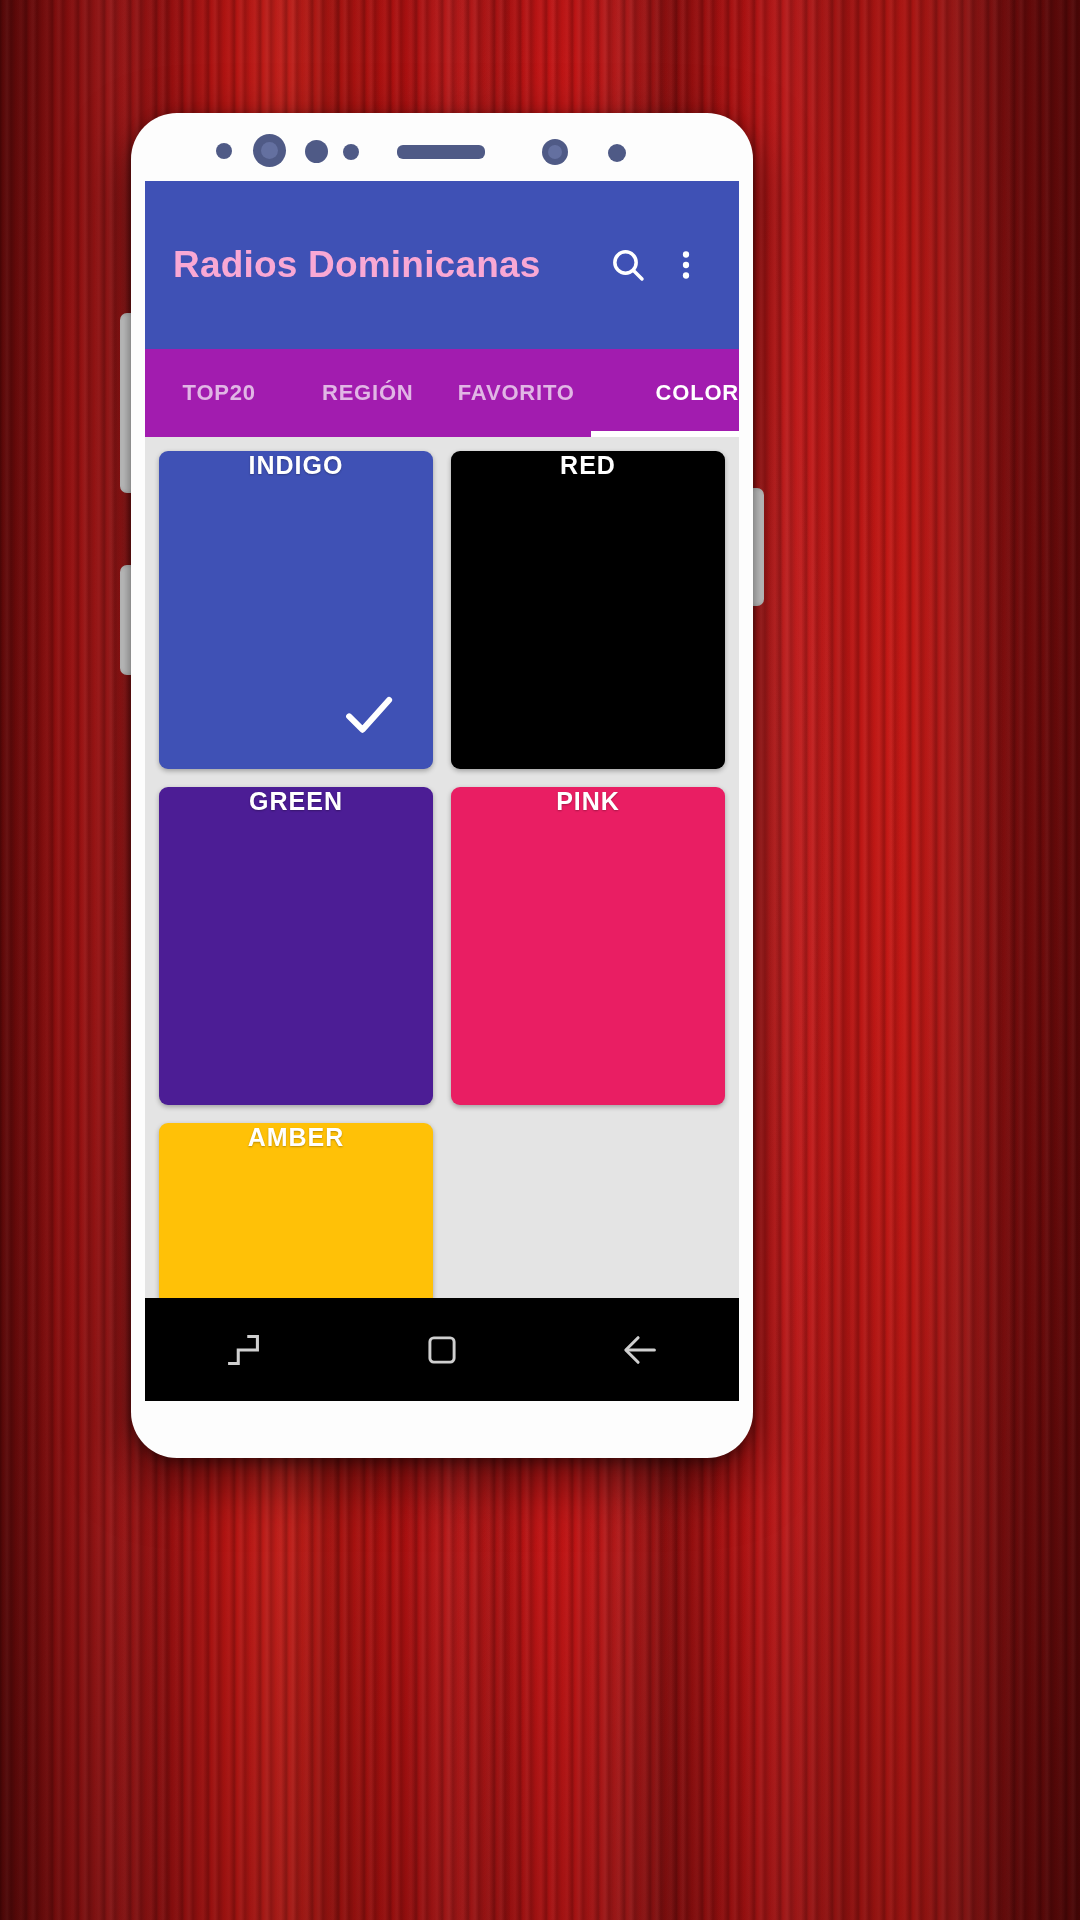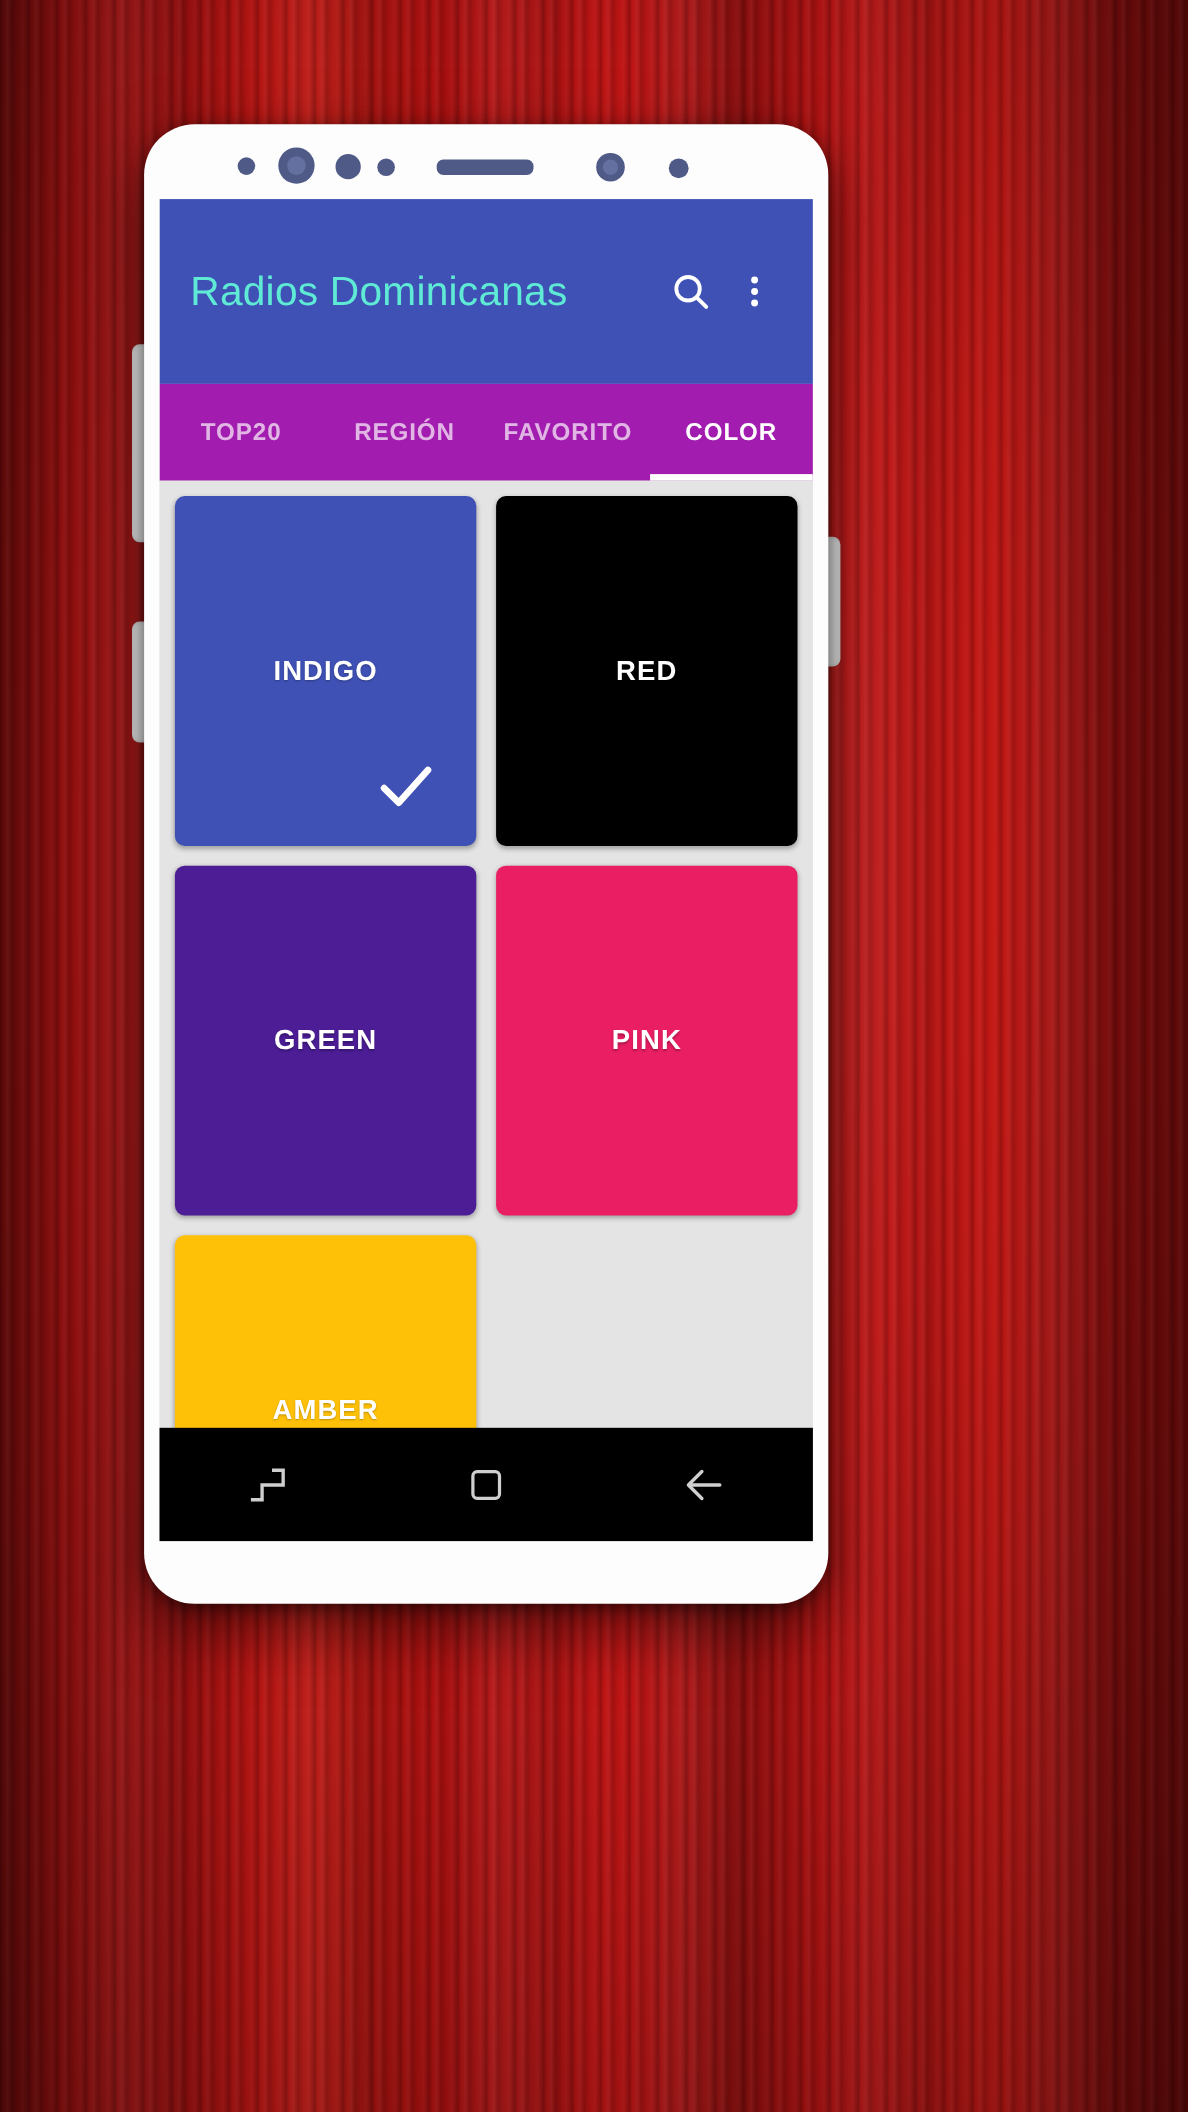--- a/index.html
+++ b/index.html
@@ -125,23 +125,23 @@
   #appbar {
     position: relative;
     height: 168px;
     background: #3f51b5;
     display: flex;
     align-items: center;
     padding: 0 24px 0 28px;
     box-sizing: border-box;
   }
   #appbar-title {
-    color: #5eead4;
+    color: #f9a8d4;
     font-size: 37px;
-    font-weight: normal;
+    font-weight: bold;
     letter-spacing: 0.2px;
     flex: 1;
     white-space: nowrap;
   }
   .appbar-icon-btn {
     width: 58px;
     height: 58px;
     display: flex;
     align-items: center;
     justify-content: center;
@@ -159,21 +159,21 @@
   }
   .tab {
     flex: 1;
     text-align: center;
     color: rgba(255,255,255,0.68);
     font-size: 22px;
     font-weight: bold;
     letter-spacing: 0.8px;
     white-space: nowrap;
   }
-  .tab.active { color: #ffffff; }
+  .tab.active { color: #ffffff; text-align: right; }
   #tab-indicator {
     position: absolute;
     bottom: 0;
     right: 0;
     width: 148px;
     height: 6px;
     background: #ffffff;
   }
 
   
@@ -187,21 +187,21 @@
     height: 934px;
     box-sizing: border-box;
     align-content: start;
   }
   .color-tile {
     position: relative;
     height: 318px;
     border-radius: 9px;
     box-shadow: 0 2px 5px rgba(0,0,0,0.30);
     display: flex;
-    align-items: center;
+    align-items: flex-start;
     justify-content: center;
   }
   .color-tile .tile-label {
     color: #ffffff;
     font-size: 25px;
     font-weight: bold;
     letter-spacing: 1px;
     text-shadow: 0 1px 2px rgba(0,0,0,0.28);
   }
   .tile-check {

